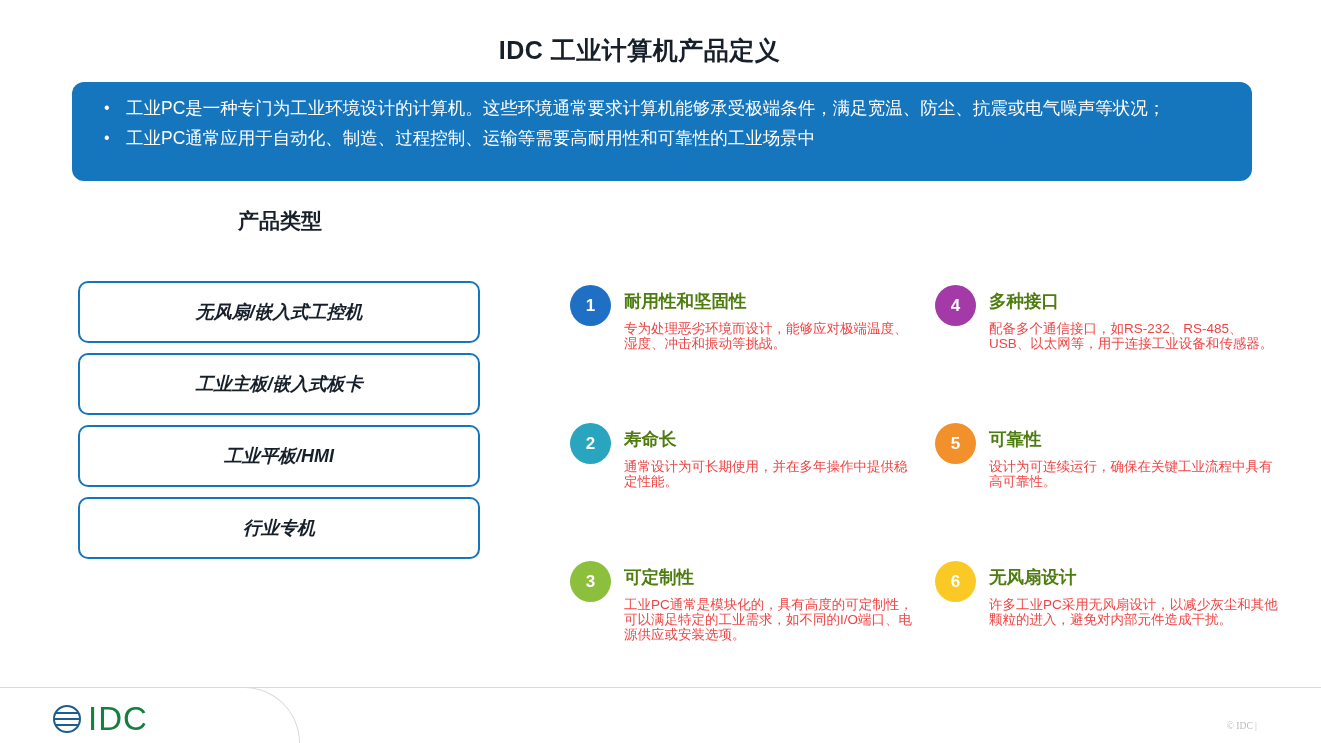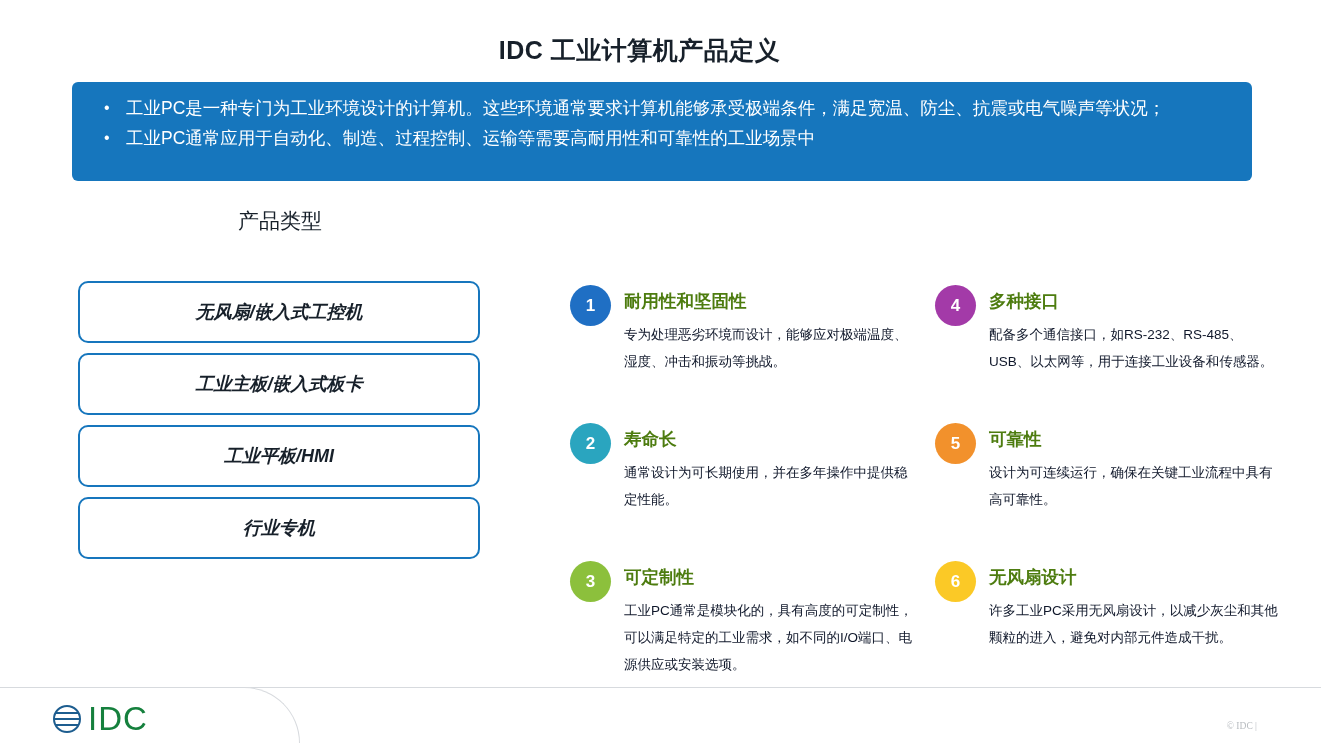--- a/index.html
+++ b/index.html
@@ -31,21 +31,21 @@
     color: #17202a;
     letter-spacing: 0.5px;
   }
   .banner {
     position: absolute;
     top: 82px;
     left: 72px;
     width: 1180px;
     height: 99px;
     background: #1676bd;
-    border-radius: 6px;
+    border-radius: 12px;
     box-sizing: border-box;
     padding: 12px 26px 12px 18px;
   }
   .banner ul {
     list-style: none;
     margin: 0;
     padding: 0;
   }
   .banner li {
     color: #ffffff;
@@ -59,21 +59,21 @@
     content: "•";
     position: absolute;
     left: 14px;
     top: 0;
     color: #ffffff;
     font-size: 16px;
   }
   .col-heading {
     position: absolute;
     font-size: 21px;
-    font-weight: normal;
+    font-weight: bold;
     color: #17202a;
   }
   .heading-left {
     top: 207px;
     left: 80px;
     width: 400px;
     text-align: center;
   }
   .heading-right {
     top: 207px;
@@ -133,22 +133,22 @@
   }
   .feat-title {
     font-size: 17.5px;
     font-weight: bold;
     color: #4d7c0f;
     margin-top: 14px;
     margin-bottom: 8px;
   }
   .feat-desc {
     font-size: 13.5px;
-    line-height: 27px;
-    color: #0f172a;
+    line-height: 15px;
+    color: #ef4444;
   }
   .footer-line {
     position: absolute;
     left: 0;
     bottom: 55px;
     width: 1321px;
     height: 1px;
     background: #d7dade;
   }
   .footer-swoosh {

